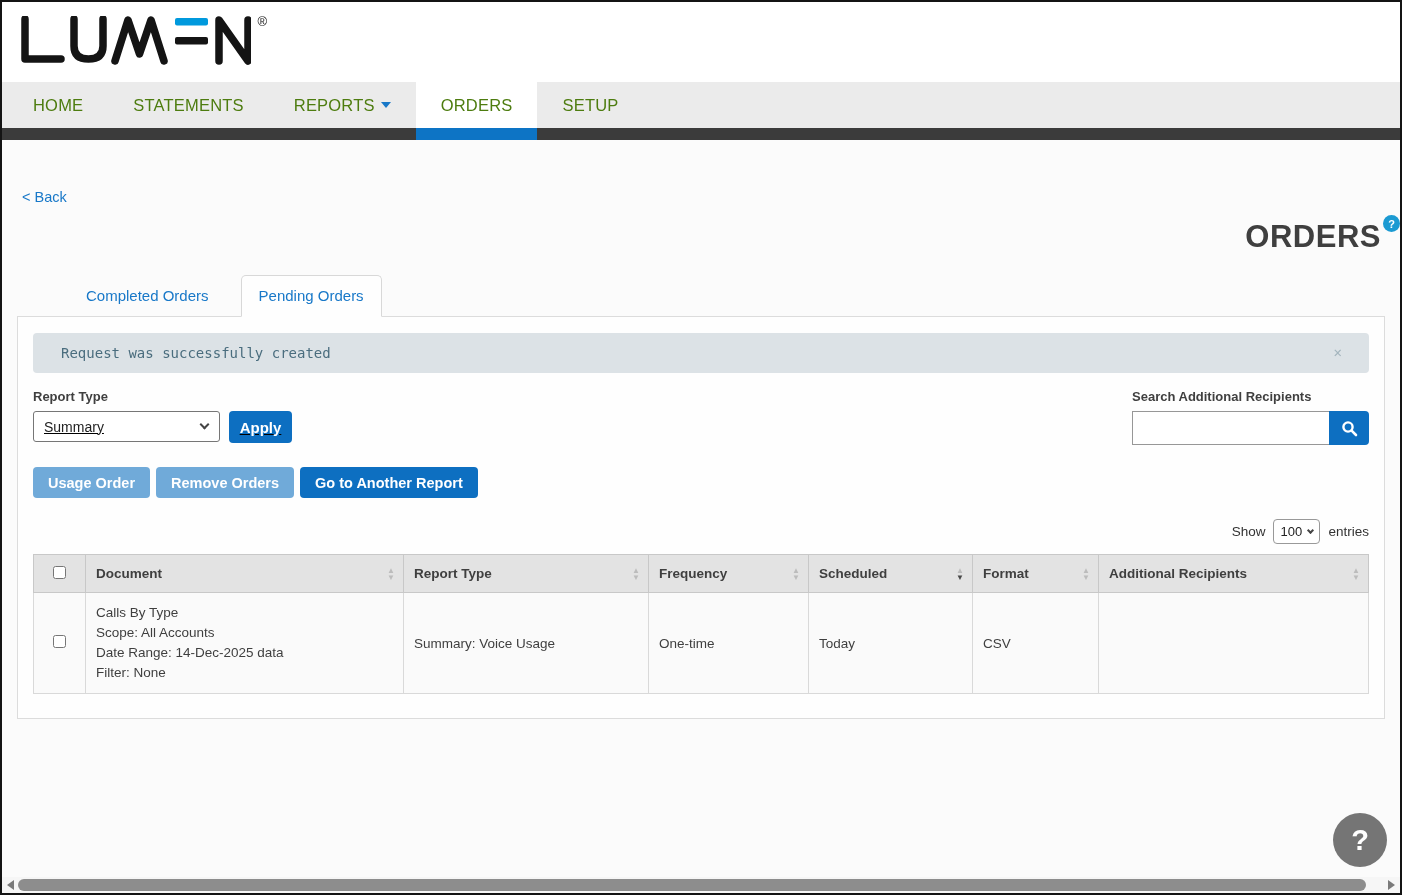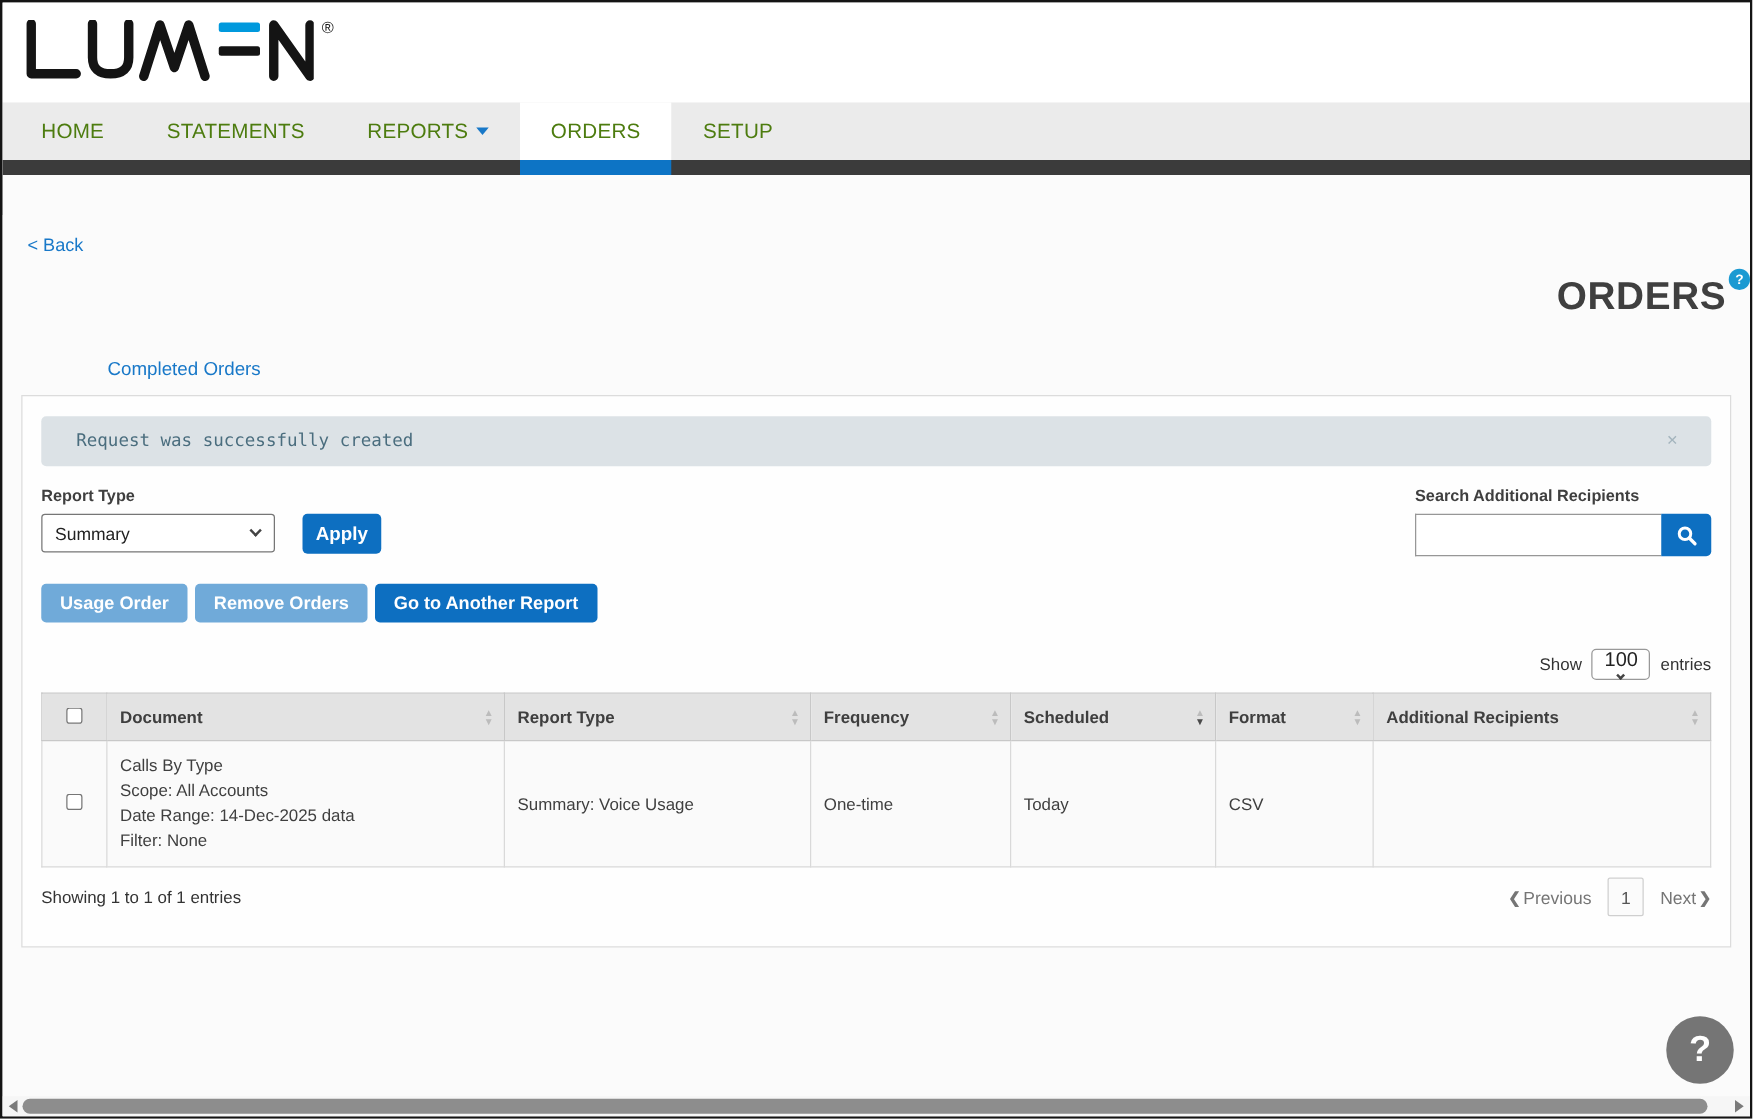--- a/index.html
+++ b/index.html
@@ -63,21 +63,21 @@
 
   .alert {
     position:relative; background:#dce2e6; border-radius:4px; height:40px;
     display:flex; align-items:center; padding:0 28px;
     color:#4a6d7e; font-family:"DejaVu Sans Mono", monospace; font-size:14px;
   }
   .alert-close { position:absolute; right:27px; top:11px; color:#a3b4bd; font-size:14px; cursor:pointer; }
 
   .filters-row { display:flex; justify-content:space-between; margin-top:16px; }
   .field-label { font-size:13px; font-weight:bold; color:#3f3f3f; margin-bottom:7px; }
-  .controls { display:flex; gap:22px; }
+  .controls { display:flex; gap:9px;text-decoration:underline; }
 
   .fake-select {
     width:187px; height:31px; background:#fff; border:1px solid #767676; border-radius:3px;
     display:flex; align-items:center; justify-content:space-between; padding:0 11px 0 10px;
     font-size:14px; color:#222; cursor:pointer;
   }
   .chev { width:7px; height:7px; border-right:2px solid #444; border-bottom:2px solid #444;
           transform:rotate(45deg); margin-top:-4px; }
 
   .btn { border:none; border-radius:4px; color:#fff; font-weight:bold; font-family:"Liberation Sans",sans-serif; cursor:pointer; }
@@ -90,21 +90,21 @@
   .search-input { width:197px; height:34px; border:1px solid #979797; border-right:none; padding:0 8px; font-size:14px; background:#fff; outline:none; }
   .search-btn { width:40px; height:34px; background:#0d6fc1; border:none; border-radius:0 4px 4px 0;
                 display:flex; align-items:center; justify-content:center; cursor:pointer; }
 
   .actions-row { display:flex; gap:6px; margin-top:22px; }
   .action-btn { height:31px; padding:0 15px; font-size:14.5px; }
 
   .show-row { display:flex; justify-content:flex-end; align-items:center; gap:8px; margin-top:21px; font-size:13.5px; color:#333; }
   .mini-select {
     width:47px; height:25px; border:1px solid #999; border-radius:4px; background:#fff;
-    display:flex; align-items:center; justify-content:space-between; padding:0 6px; font-size:16px; color:#222; cursor:pointer;flex-direction:column;
+    display:flex; align-items:center; justify-content:space-between; padding:0 6px; font-size:13px; color:#222; cursor:pointer;
   }
   .mini-select .chev { width:5px; height:5px; margin-top:-2px; }
 
   
   table.orders { width:100%; border-collapse:collapse; table-layout:fixed; margin-top:10px; }
   .orders th {
     background:#e3e3e3; border:1px solid #c8c8c8; text-align:left;
     font-size:13.5px; font-weight:bold; color:#3f3f3f; padding:10px 22px 10px 10px;
     position:relative; height:38px; cursor:pointer;
   }
@@ -186,20 +186,21 @@
   <div class="content">
 
     <a class="back-link">&lt; Back</a>
 
     <div class="title-row">
       <h1 class="page-title">ORDERS</h1><span class="help-sup">?</span>
     </div>
 
     <div class="tabs">
       <div class="tab">Completed Orders</div>
+      <div class="tab active">Pending Orders</div>
     </div>
 
     <div class="panel">
 
       <div class="alert">
         <span>Request was successfully created</span>
         <span class="alert-close">✕</span>
       </div>
 
       <div class="filters-row">
@@ -315,34 +316,20 @@
             </td>
             <td>Summary: Voice Usage</td>
             <td>One-time</td>
             <td>Today</td>
             <td>CSV</td>
             <td></td>
           </tr>
         </tbody>
       </table>
 
-      <div class="table-footer">
-        <span class="showing">Showing 1 to 1 of 1 entries</span>
-        <div class="pagination">
-          <span class="page-link">
-            <span class="page-chev">❮</span>
-            <span>Previous</span>
-          </span>
-          <span class="page-box">1</span>
-          <span class="page-link">
-            <span>Next</span>
-            <span class="page-chev">❯</span>
-          </span>
-        </div>
-      </div>
 
     </div>
   </div>
 
   <div class="help-fab">?</div>
 
   <div class="hscrollbar">
     <span class="hs-left"></span>
     <span class="hs-thumb"></span>
     <span class="hs-right"></span>

